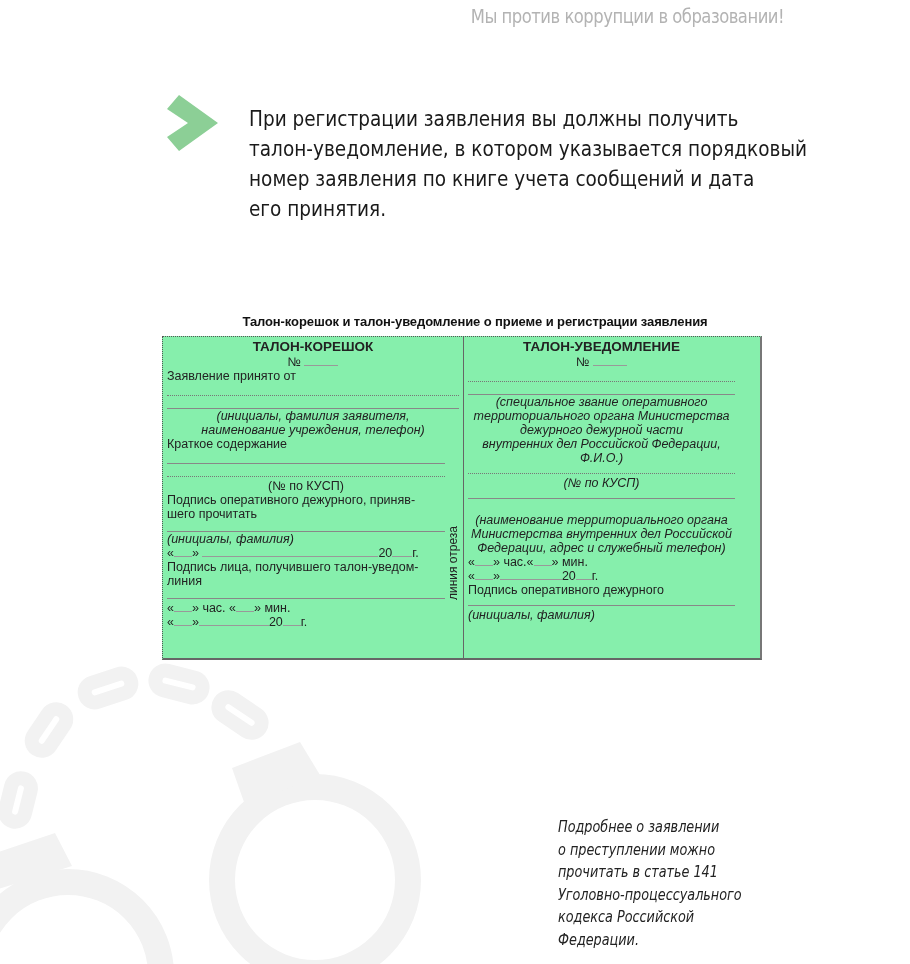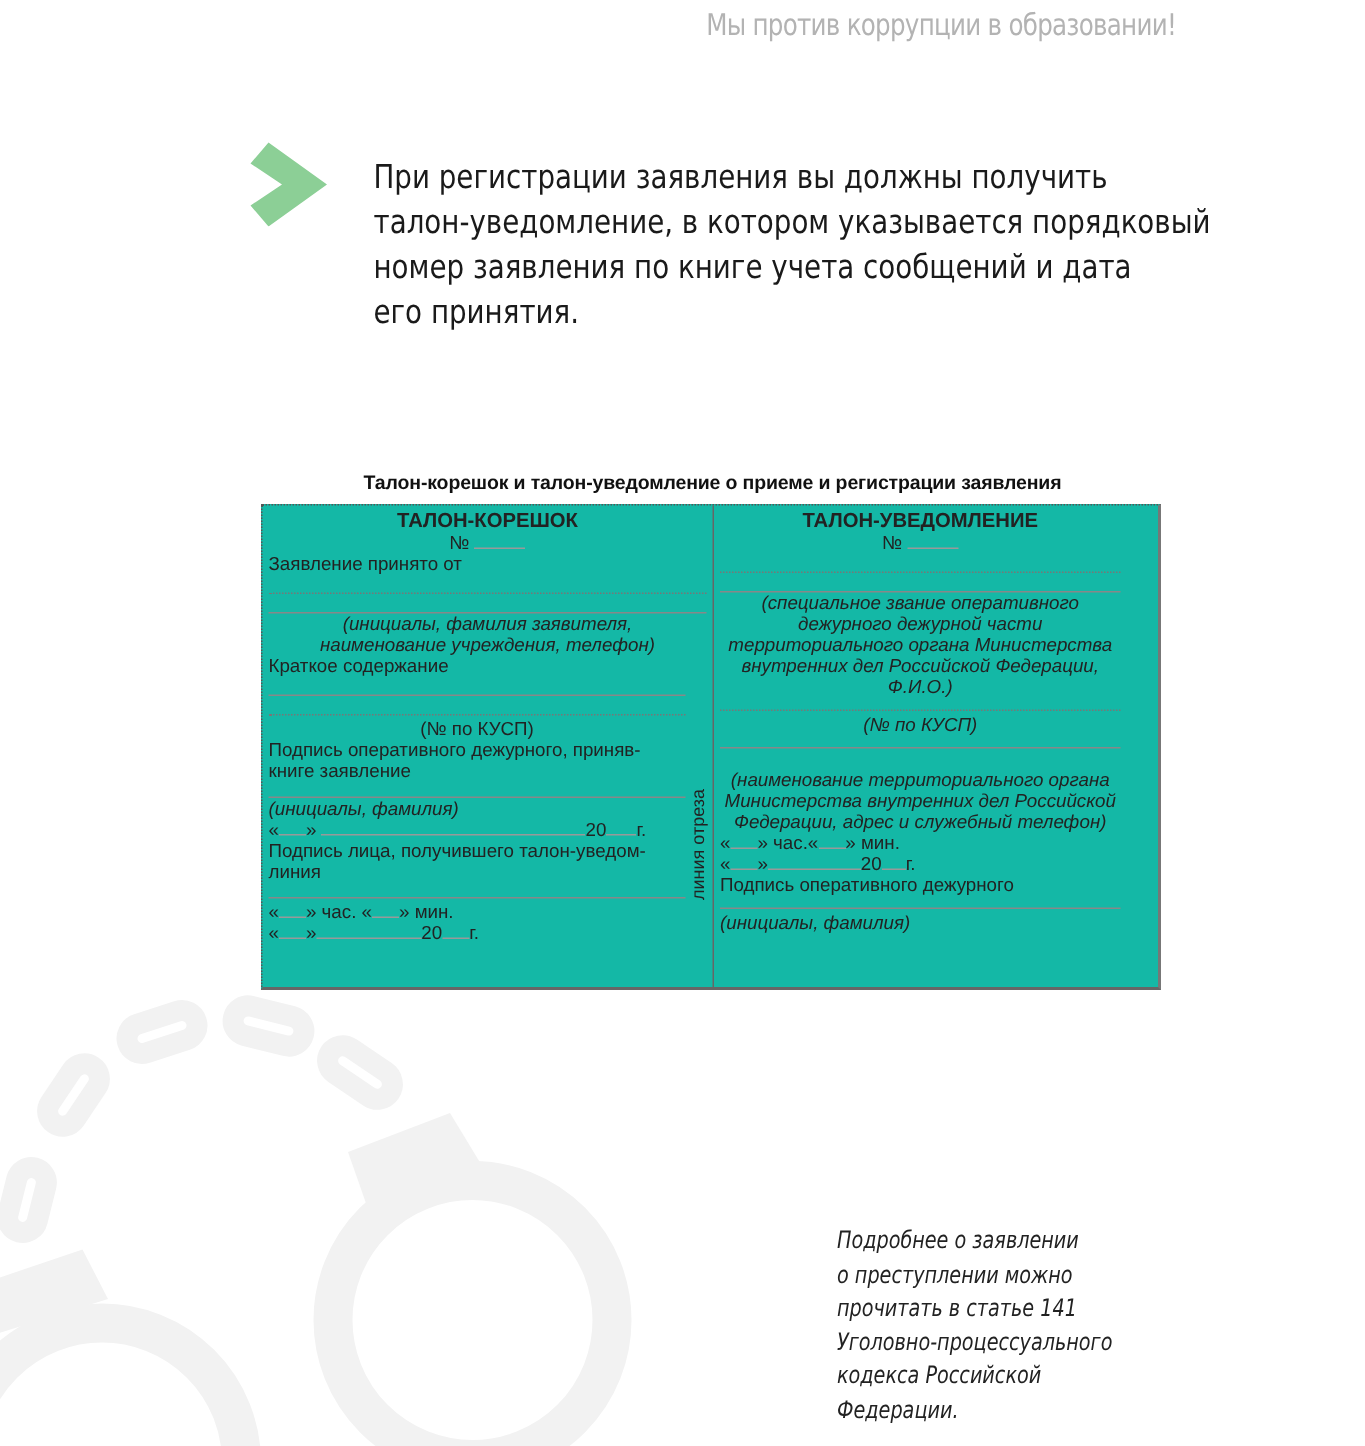--- a/index.html
+++ b/index.html
@@ -22,23 +22,23 @@
       font-size: 22px; line-height: 30px; color: #1a1a1a;
       transform: scaleX(0.84); transform-origin: left top;
     }
     .intro div { white-space: nowrap; }
     .cuffs { position: absolute; left: 0; top: 650px; width: 460px; height: 314px; }
     .form-title {
       position: absolute; left: 175px; top: 314px; width: 600px; text-align: center;
       font-size: 13px; font-weight: bold; color: #111; white-space: nowrap; letter-spacing: -0.1px;
     }
     .form {
-      position: absolute; left: 174px; top: 336px; width: 600px; height: 324px;
+      position: absolute; left: 162px; top: 336px; width: 600px; height: 324px;
       border: 1px dotted #555; border-bottom: 2px solid #666; border-right: 2px solid #777;
-      box-sizing: border-box; background: #14b8a6;
+      box-sizing: border-box; background: #86efac;
     }
     .col { position: absolute; top: 0; height: 100%; box-sizing: border-box; font-size: 12.5px; color: #222; }
     .col-left { left: 0; width: 300px; padding: 2px 4px 0 4px; }
     .col-right { left: 300px; width: 276px; padding: 2px 4px 0 4px; border-left: 1px solid #666; }
     .cut-label {
       position: absolute; left: 281px; top: 215px; width: 20px; height: 20px;
       font-size: 12px; color: #222; white-space: nowrap;
       transform: rotate(-90deg); transform-origin: center center;
     }
     .h { text-align: center; font-weight: bold; font-size: 13.5px; line-height: 16px; }
@@ -104,21 +104,21 @@
     <div class="ln">Заявление принято от</div>
     <div class="rule dot"></div>
     <div class="rule"></div>
     <div class="c i" style="margin-top:0">(инициалы, фамилия заявителя,</div>
     <div class="c i">наименование учреждения, телефон)</div>
     <div class="ln">Краткое содержание</div>
     <div class="rule" style="width:278px"></div>
     <div class="rule dot" style="width:278px"></div>
     <div class="c" style="margin-top:2px;width:278px">(№ по КУСП)</div>
     <div class="ln">Подпись оперативного дежурного, приняв-</div>
-    <div class="ln">книге заявление</div>
+    <div class="ln">шего прочитать</div>
     <div class="rule" style="width:278px;height:10px"></div>
     <div class="r i ln" style="width:270px">(инициалы, фамилия)</div>
     <div class="ln">
       <span>«</span><span class="blank" style="width:18px"></span><span>»</span>
       <span class="blank" style="width:176px"></span><span>20</span><span class="blank" style="width:20px"></span><span>г.</span>
     </div>
     <div class="ln">Подпись лица, получившего талон-уведом-</div>
     <div class="ln">линия</div>
     <div class="rule" style="width:278px;height:10px"></div>
     <div class="ln" style="margin-top:2px">
@@ -135,22 +135,22 @@
 
   <div class="col col-right">
     <div class="h">ТАЛОН-УВЕДОМЛЕНИЕ</div>
     <div class="c">
       <span>№</span>
       <span class="blank" style="width:34px"></span>
     </div>
     <div class="rule dot"></div>
     <div class="rule"></div>
     <div class="c i" style="margin-top:0">(специальное звание оперативного</div>
+    <div class="c i">территориального органа Министерства</div>
     <div class="c i">дежурного дежурной части</div>
-    <div class="c i">территориального органа Министерства</div>
     <div class="c i">внутренних дел Российской Федерации,</div>
     <div class="c i">Ф.И.О.)</div>
     <div class="rule dot" style="height:8px"></div>
     <div class="c i" style="margin-top:2px">(№ по КУСП)</div>
     <div class="rule" style="height:8px"></div>
     <div class="c i" style="margin-top:14px">(наименование территориального органа</div>
     <div class="c i">Министерства внутренних дел Российской</div>
     <div class="c i">Федерации, адрес и служебный телефон)</div>
     <div class="ln">
       <span>«</span><span class="blank" style="width:18px"></span><span>» час.«</span><span class="blank" style="width:18px"></span><span>» мин.</span>

